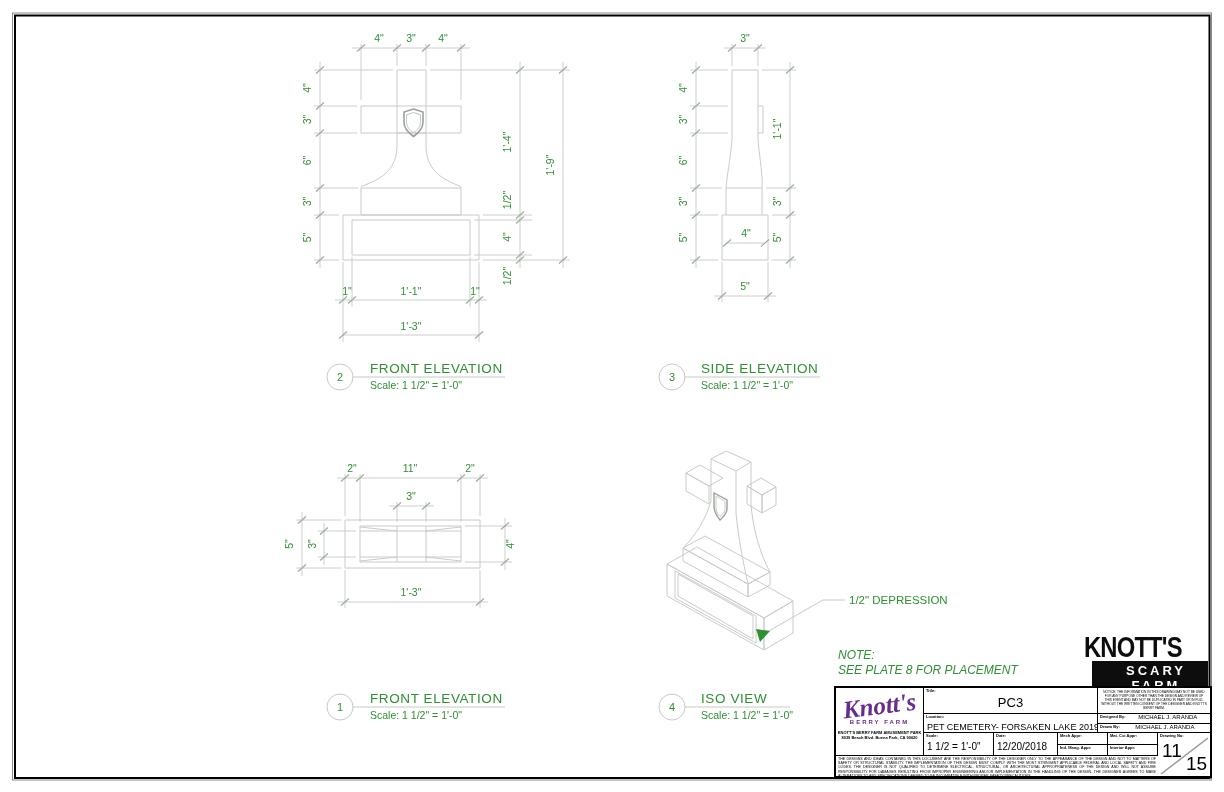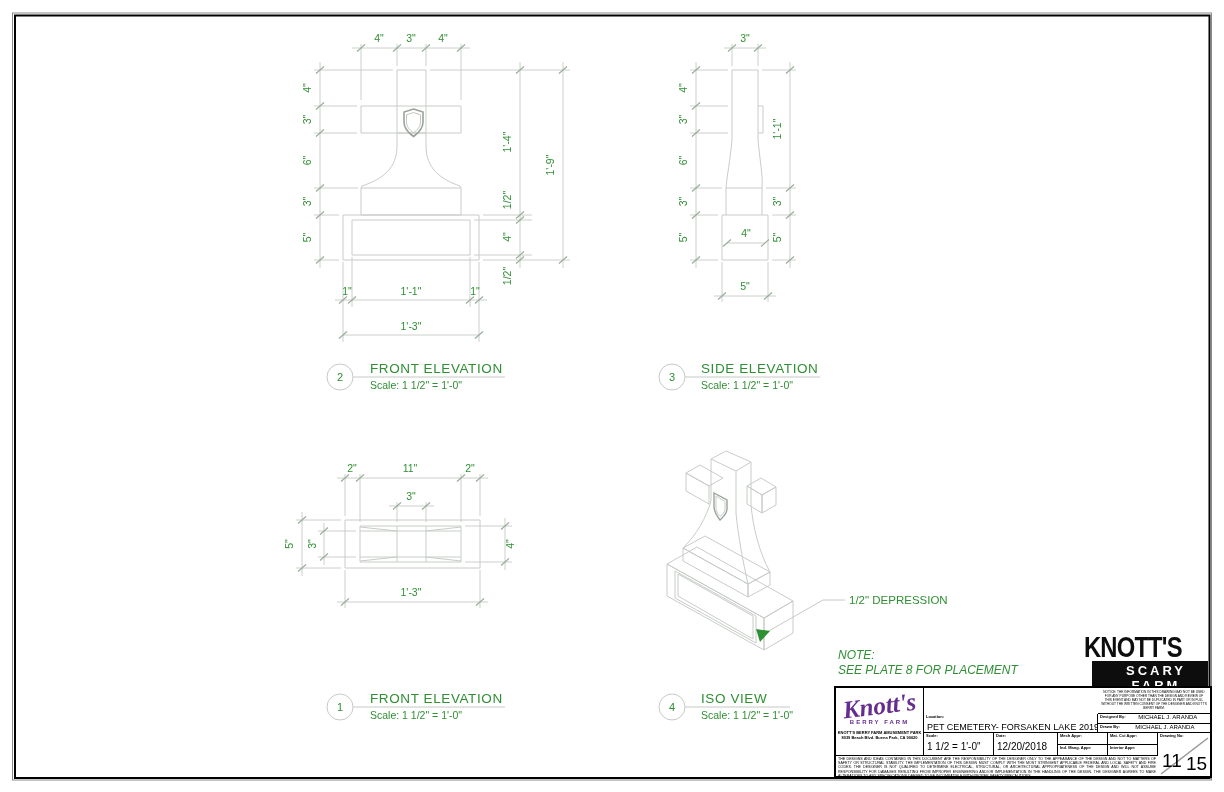--- a/index.html
+++ b/index.html
@@ -247,20 +247,24 @@
 
 <div class="tblock">
 
   <div class="cell bR bB" style="left:0;top:0;width:88px;height:68px;">
     <div class="kn-script" style="margin-top:6px;">Knott's</div>
     <div class="kn-sub">BERRY FARM</div>
     <div class="kn-addr">KNOTT'S BERRY FARM AMUSEMENT PARK</div>
     <div class="kn-addr" style="margin-top:0;">8039 Beach Blvd.  Buena Park, CA 90620</div>
   </div>
 
+  <div class="cell bR bB" style="left:88px;top:0;width:174px;height:26px;">
+    <div class="lbl">Title:</div>
+    <div class="val-title">PC3</div>
+  </div>
 
   <div class="cell bB" style="left:262px;top:0;width:112px;height:26px;">
     <div class="noticeprint">NOTICE: THE INFORMATION IN THIS DRAWING MAY NOT BE USED FOR ANY PURPOSE OTHER THAN THE DESIGN AND REVIEW OF THIS EVENT AND MAY NOT BE DUPLICATED IN PART OR IN FULL WITHOUT THE WRITTEN CONSENT OF THE DESIGNER AND KNOTT'S BERRY FARM.</div>
   </div>
 
   <div class="cell bR bB" style="left:88px;top:26px;width:174px;height:19px;">
     <div class="lbl">Location:</div>
     <div class="val-loc">PET CEMETERY- FORSAKEN LAKE 2019</div>
   </div>
 
@@ -295,21 +299,21 @@
   </div>
   <div class="cell bR bB" style="left:272px;top:56.5px;width:50px;height:11.5px;">
     <div class="lbl">Interior Appr:</div>
   </div>
 
   <div class="cell" style="left:322px;top:45px;width:52px;height:43px;">
     <div class="lbl">Drawing No:</div>
     <svg width="52" height="43" style="position:absolute;left:0;top:0;">
       <line x1="3" y1="41" x2="50" y2="5" stroke="#9a9a9a" stroke-width="1.5"></line>
     </svg>
-    <div class="dno-num" style="left:4px;top:17px;text-align:right;">11</div>
+    <div class="dno-num" style="left:4px;top:7px;text-align:right;">11</div>
     <div class="dno-num" style="left:28px;top:20px;">15</div>
   </div>
 
   <div class="cell" style="left:0;top:68px;width:322px;height:20px;">
     <div class="fineprint">THE DESIGNS AND IDEAS CONTAINED IN THIS DOCUMENT ARE THE RESPONSIBILITY OF THE DESIGNER ONLY TO THE APPEARANCE OF THE DESIGN AND NOT TO MATTERS OF SAFETY OR STRUCTURAL STABILITY. THE IMPLEMENTATION OF THIS DESIGN MUST COMPLY WITH THE MOST STRINGENT APPLICABLE FEDERAL AND LOCAL SAFETY AND FIRE CODES. THE DESIGNER IS NOT QUALIFIED TO DETERMINE ELECTRICAL, STRUCTURAL, OR ARCHITECTURAL APPROPRIATENESS OF THE DESIGN AND WILL NOT ASSUME RESPONSIBILITY FOR DAMAGES RESULTING FROM IMPROPER ENGINEERING AND/OR IMPLEMENTATION IN THE HANDLING OF THE DESIGN. THE DESIGNER AGREES TO MAKE ALTERATIONS TO ANY SPECIFICATIONS DEEMED TO BE INCOMPATIBLE WITH PROPER SAFETY PRECAUTIONS.</div>
   </div>
 </div>
 
 </div>
 

